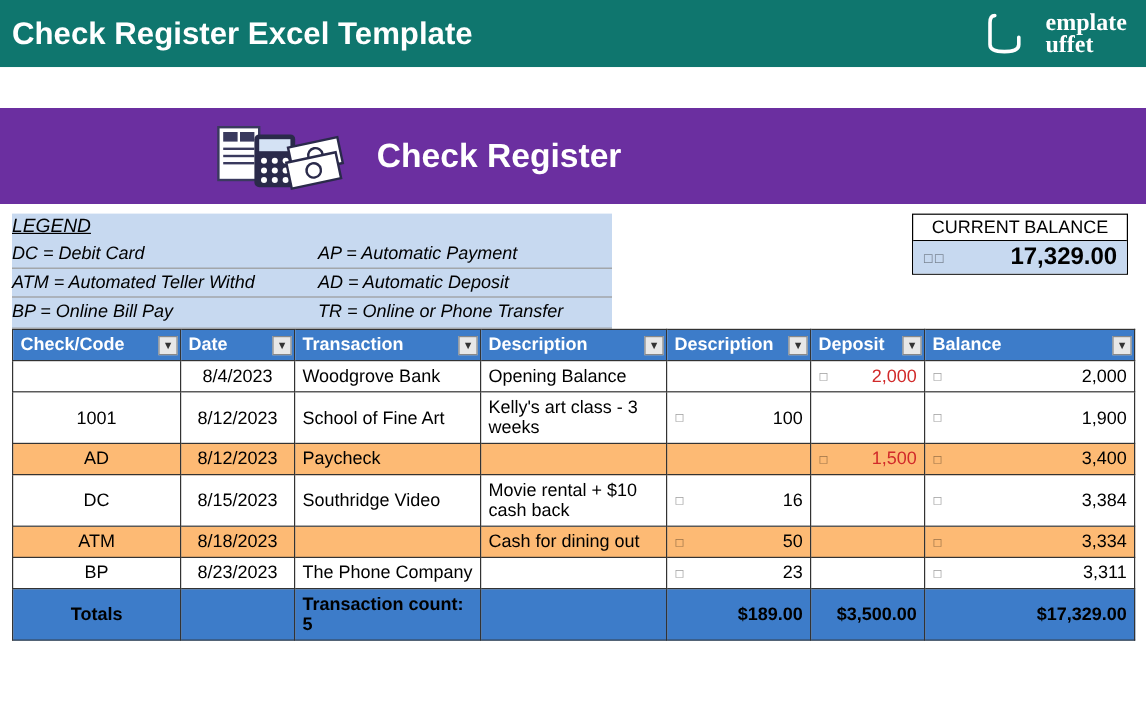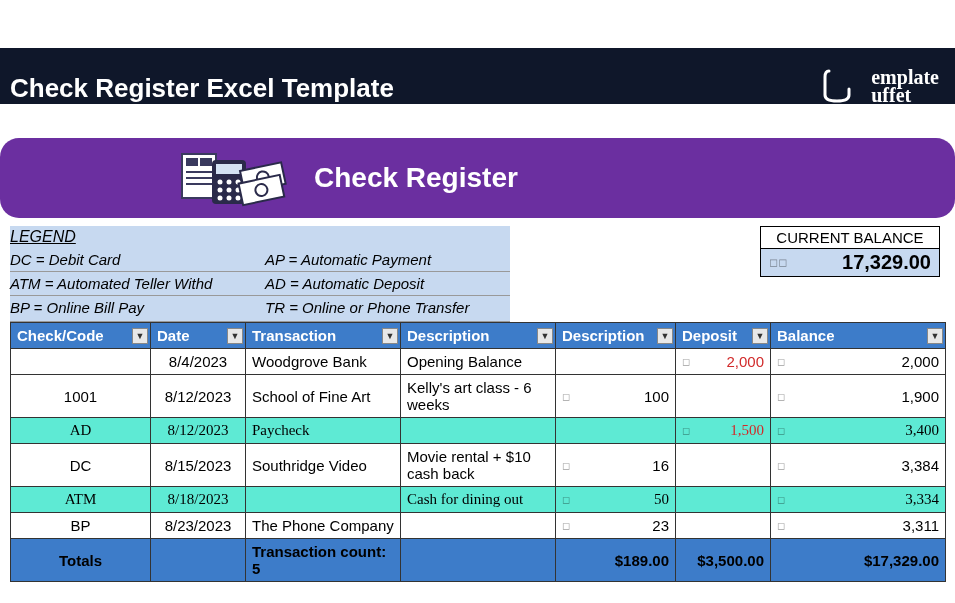--- a/index.html
+++ b/index.html
@@ -1,25 +1,25 @@
 <!DOCTYPE html>
 <html><head>
 <meta charset="utf-8">
 <style>
   * { box-sizing: border-box; margin: 0; padding: 0; }
   body { font-family: Arial, Helvetica, sans-serif; font-size: 14px; width: 955px; background: #fff; color: #000; }
   
-  .top-banner { background: #0f172a; color: #fff; height: 56px; display: flex; align-items: flex-end; justify-content: space-between; padding: 0 16px 0 10px; margin-top: 48px; }
+  .top-banner { background: #0f766e; color: #fff; height: 56px; display: flex; align-items: center; justify-content: space-between; padding: 0 16px 0 10px; }
   .top-banner h1 { font-size: 26px; font-weight: bold; }
   .logo { display: flex; align-items: center; gap: 20px; }
   .logo-text { font-family: Georgia, serif; font-size: 20px; font-weight: bold; line-height: 0.9; }
   
   .spacer { height: 34px; background: #fff; }
   
-  .header-bar { background: #6b2fa0; color: #fff; height: 80px; display: flex; align-items: center; padding-left: 180px; gap: 24px; border-radius: 19px; }
+  .header-bar { background: #6b2fa0; color: #fff; height: 80px; display: flex; align-items: center; padding-left: 180px; gap: 24px; }
   .header-icon { width: 110px; height: 60px; position: relative; }
   .header-title { font-size: 28px; font-weight: bold; }
   
   .content { padding: 8px 10px 0 10px; }
   
   .top-row { display: flex; align-items: flex-start; gap: 250px; }
   
   .legend-box { background: #c7d9f0; width: 500px; border-bottom: 1px solid #999; padding: 2px 0; font-style: italic; }
   .legend-title { text-decoration: underline; font-size: 16px; margin-bottom: 2px; font-weight: normal; }
   .legend-grid { display: grid; grid-template-columns: 255px 1fr; font-size: 15px; line-height: 1.4; }
@@ -48,21 +48,21 @@
   td.code { text-align: center; }
   td.date { text-align: center; }
   td.num { text-align: right; }
   td.desc, td.trans { text-align: left; }
   
   .money-cell { display: flex; justify-content: space-between; align-items: center; }
   .money-cell .sym { font-size: 10px; opacity: 0.4; }
   
   .deposit-val { color: #d12a2a; }
   
-  tr.alt { background: #5eead4; font-family: Liberation Serif, serif; }
+  tr.alt { background: #fdba74; }
   
   tr.totals td { background: #3d7cc9; color: #000; font-weight: bold; border: 1px solid #333; height: 42px; }
   tr.totals td.num { text-align: right; }
   
   .header-icon svg { width: 100%; height: 100%; }
 </style>
 </head>
 <body>
 
 <div class="top-banner">
@@ -169,21 +169,21 @@
             <div class="money-cell">
               <span class="sym">◻</span>
               <span class="">2,000</span>
             </div>
           </td>
         </tr>
         <tr>
           <td class="code">1001</td>
           <td class="date">8/12/2023</td>
           <td class="trans">School of Fine Art</td>
-          <td class="desc">Kelly's art class - 6 weeks</td>
+          <td class="desc">Kelly's art class - 3 weeks</td>
           <td class="num">
             <div class="money-cell">
               <span class="sym">◻</span>
               <span class="">100</span>
             </div>
           </td>
           <td class="num"></td>
           <td class="num">
             <div class="money-cell">
               <span class="sym">◻</span>

